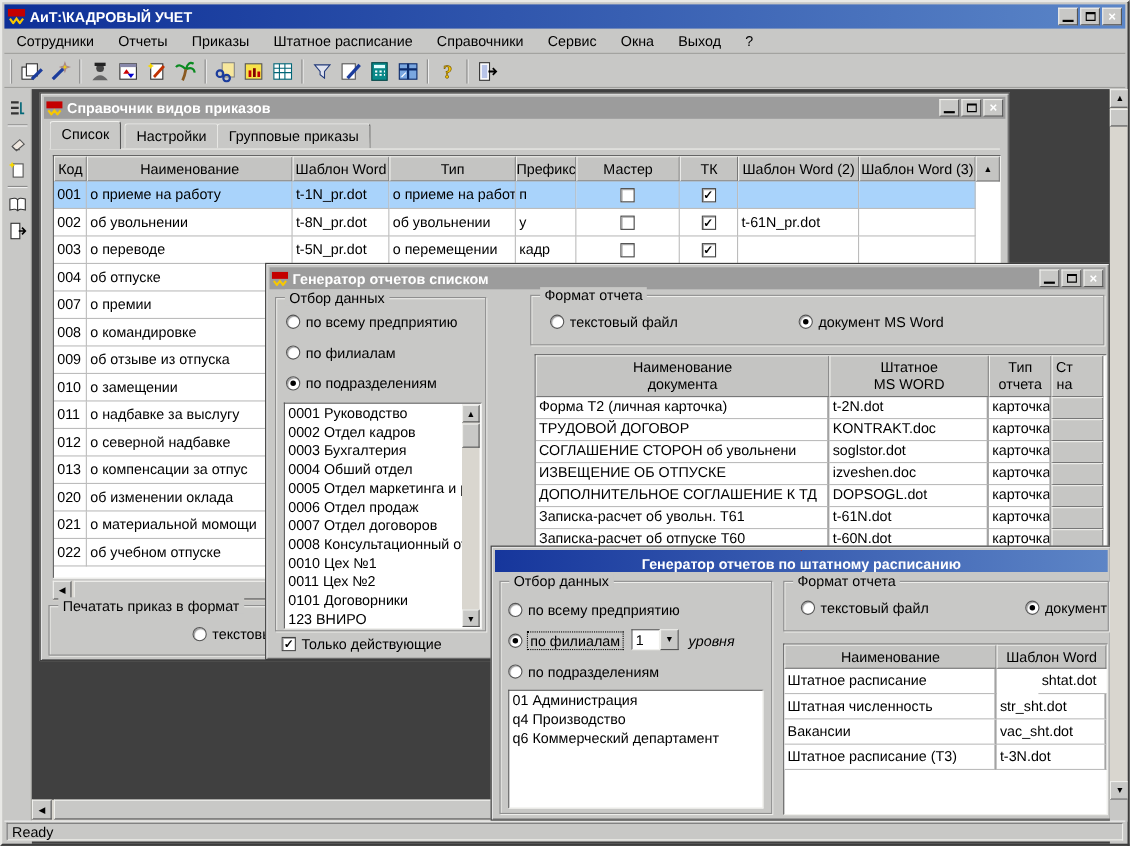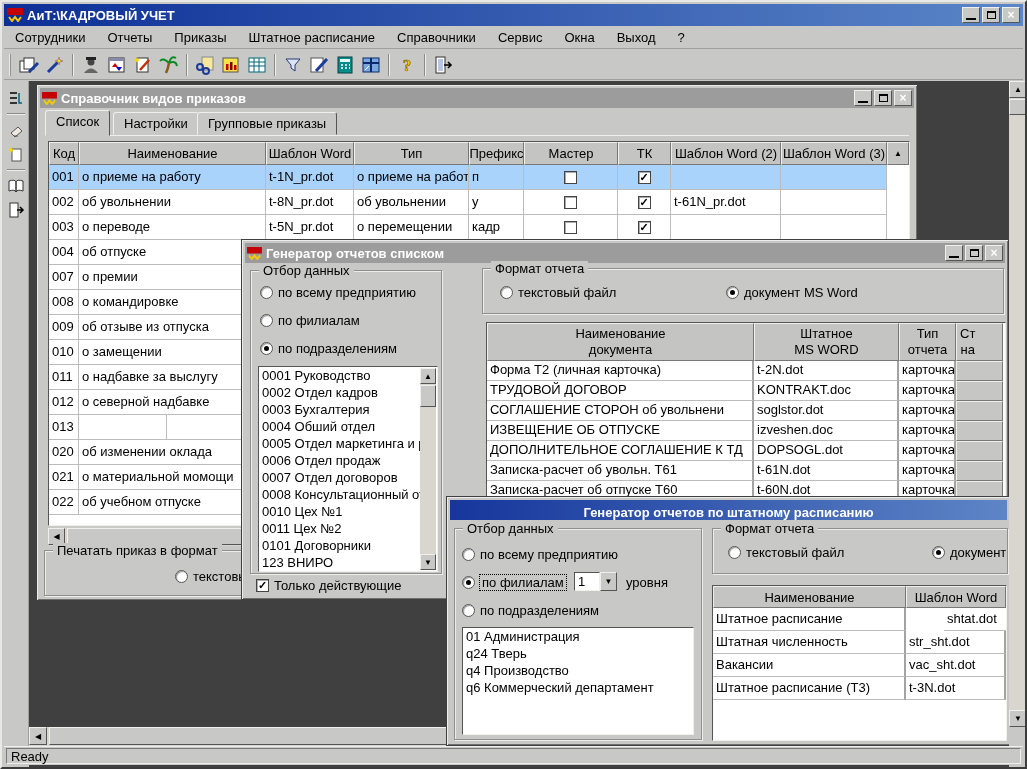--- a/index.html
+++ b/index.html
@@ -431,20 +431,21 @@
             <div class="gc c2"></div>
             <div class="gc c3"></div>
             <div class="gc c4"></div>
             <div class="gc c5"></div>
             <div class="gc c6"></div>
             <div class="gc c7"></div>
             <div class="gc c8"></div>
           </div>
         <div class="grow">
             <div class="gc c0">013</div>
+            <div class="gc c1">о компенсации за отпус</div>
             <div class="gc c2"></div>
             <div class="gc c3"></div>
             <div class="gc c4"></div>
             <div class="gc c5"></div>
             <div class="gc c6"></div>
             <div class="gc c7"></div>
             <div class="gc c8"></div>
           </div>
         <div class="grow">
             <div class="gc c0">020</div>
@@ -636,29 +637,28 @@
           <span>по всему предприятию</span>
         </span>
       <span class="opt" style="left:15px;top:78px;">
           <span class="radio sel"></span>
           <span class="focus" style="padding:0 2px;">по филиалам</span>
         </span>
       <span class="combo" style="left:127px;top:75px;">
         <span class="cfield">1</span>
         <span class="cbtn2">▼</span>
       </span>
-      <span style="position:absolute;left:179px;top:78px;white-space:nowrap;">уровня</span>
+      <span style="position:absolute;left:179px;top:78px;white-space:nowrap;font-style:italic;">уровня</span>
       <span class="opt" style="left:15px;top:106px;">
           <span class="radio"></span>
           <span>по подразделениям</span>
         </span>
 
       <div class="list" style="left:15px;top:130px;width:232px;height:108px;">
         <div class="li">01 Администрация</div>
-        <div class="li">q24 Тверь</div>
         <div class="li">q4 Производство</div>
         <div class="li">q6 Коммерческий департамент</div>
       </div>
 
       <div class="group" style="left:265px;top:31px;width:296px;height:46px;">
         <span class="glabel">Формат отчета</span>
       </div>
       <span class="opt" style="left:281px;top:48px;">
           <span class="radio"></span>
           <span>текстовый файл</span>

